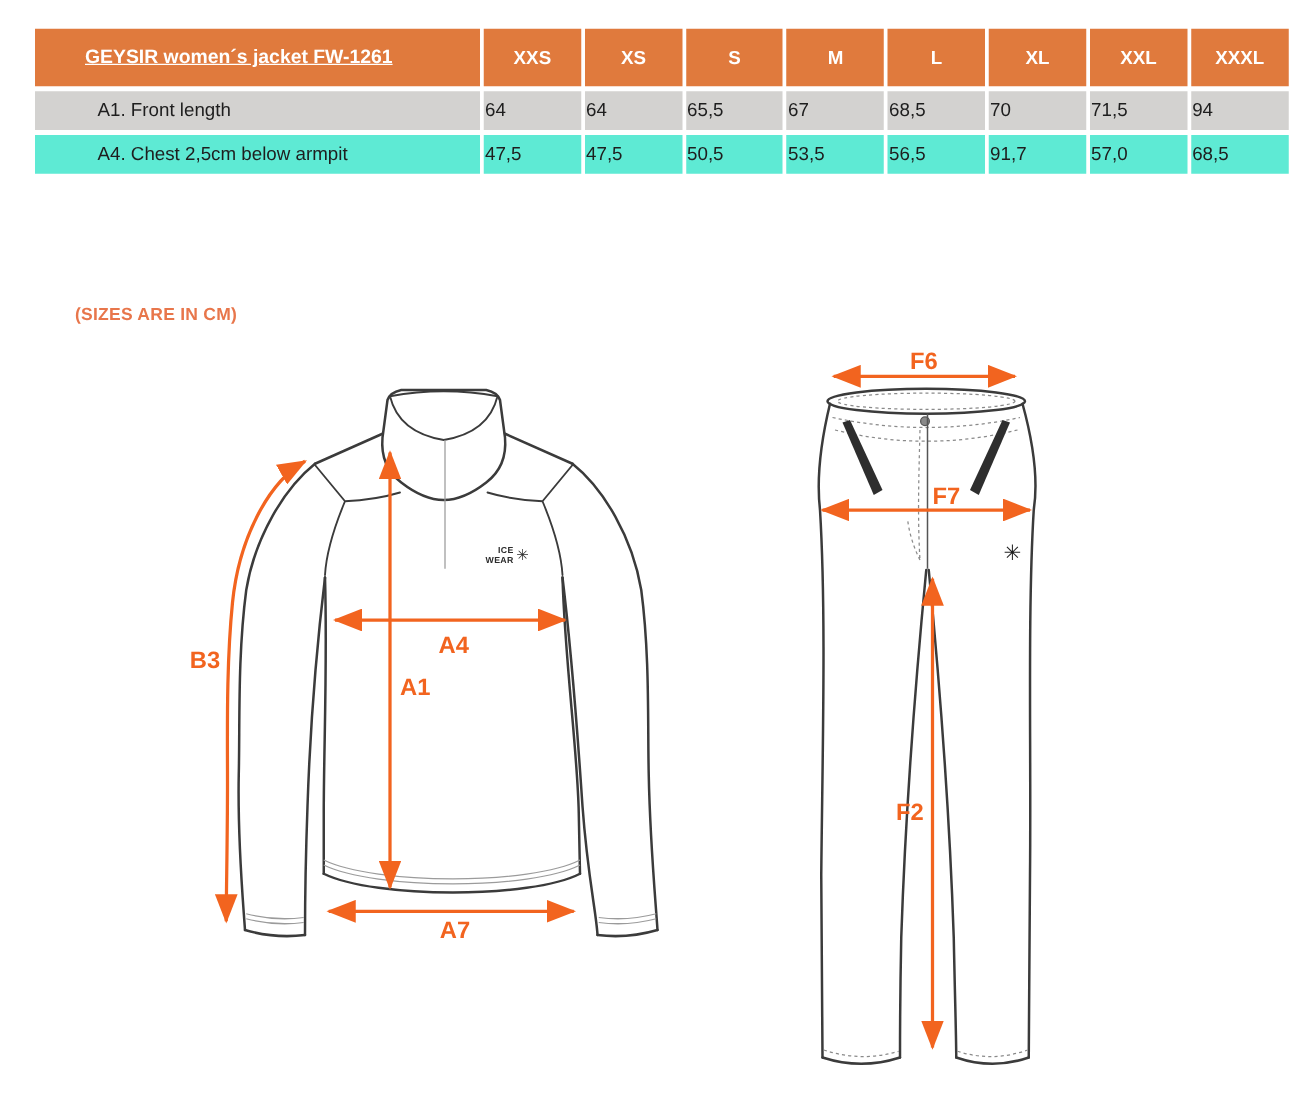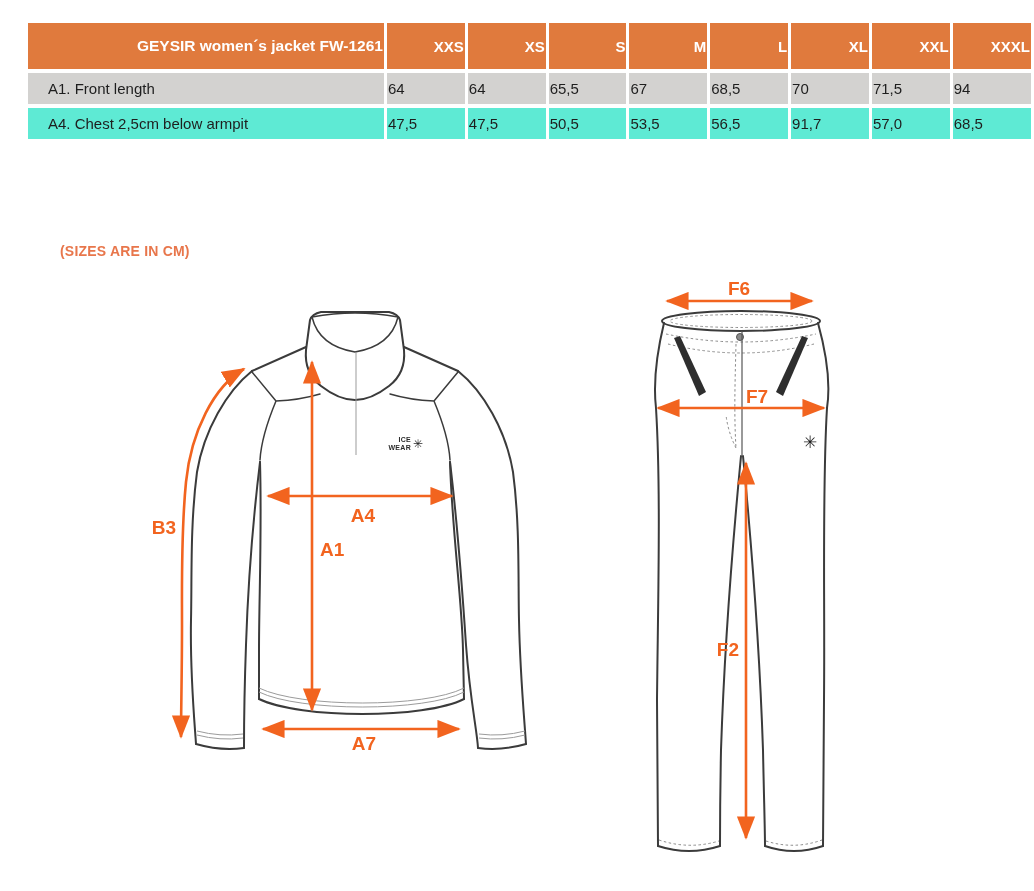--- a/index.html
+++ b/index.html
@@ -13,25 +13,25 @@
     position:absolute;left:25px;top:19px;
     border-collapse:separate;border-spacing:3px 4px;
   }
   .size-table th,.size-table td{
     font-size:15px;color:#1e1e1e;vertical-align:middle;
   }
   .size-table thead th{
     background:#E07A3D;color:#ffffff;font-weight:bold;height:44px;
   }
   .size-table thead th.product{
-    width:327px;text-align:right;padding-left:40px;font-size:15.5px;
+    width:327px;text-align:left;padding-left:40px;font-size:15.5px;text-decoration:underline;
   }
-  .size-table thead th.sizecol{width:78px;text-align:right;margin-left:12px;}
+  .size-table thead th.sizecol{width:78px;text-align:center;margin-left:12px;}
   .size-table tbody th{
-    text-align:left;padding-left:20px;font-weight:normal;height:29px;
+    text-align:left;padding-left:50px;font-weight:normal;height:29px;
   }
   .size-table tbody td{text-align:left;}
   .size-table tr.dark  > th,.size-table tr.dark  > td{background:#D3D2D0;}
   .size-table tr.light > th,.size-table tr.light > td{background:#5eead4;}
   
   .units-note{
     position:absolute;left:60px;top:243px;
     color:#E8764B;font-size:14px;font-weight:bold;letter-spacing:.2px;
   }
   

